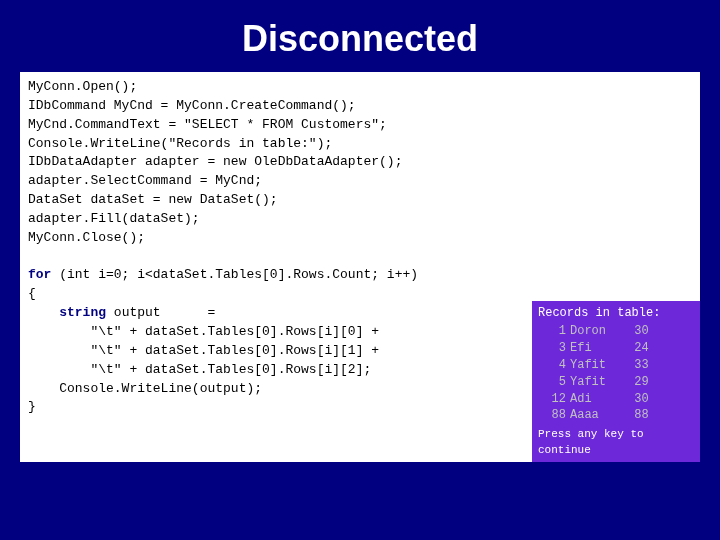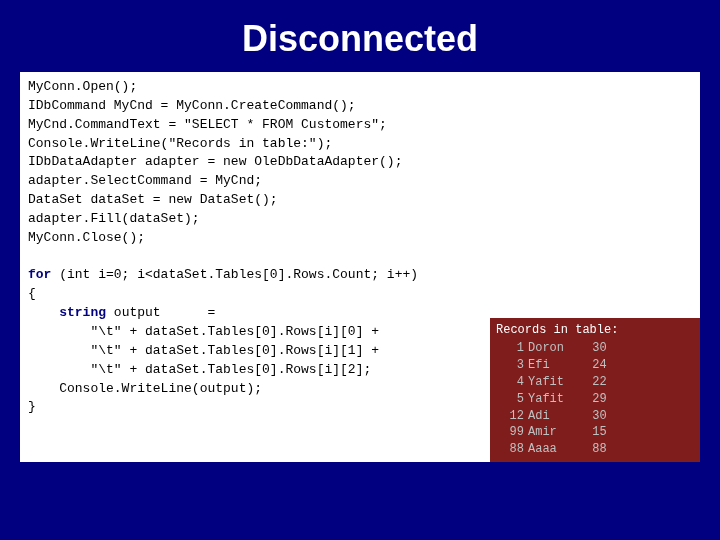--- a/index.html
+++ b/index.html
@@ -48,22 +48,22 @@
 
     .keyword {
       color: #000080;
       font-weight: bold;
     }
 
     #console-box {
       position: absolute;
       right: 0;
       bottom: 0;
-      width: 210px;
-      background: #7f1d1d;
+      width: 168px;
+      background: #6d28d9;
       color: #c0c0c0;
       font-size: 12px;
       font-family: 'Courier New', Courier, monospace;
       padding: 4px 6px;
       line-height: 1.4;
     }
 
     #console-box .console-header {
       color: white;
       margin-bottom: 2px;
@@ -133,37 +133,33 @@
         <span class="col-val">30</span>
       </div>
       <div class="record-row">
         <span class="col-id">3</span>
         <span class="col-name">Efi</span>
         <span class="col-val">24</span>
       </div>
       <div class="record-row">
         <span class="col-id">4</span>
         <span class="col-name">Yafit</span>
-        <span class="col-val">22</span>
+        <span class="col-val">33</span>
       </div>
       <div class="record-row">
         <span class="col-id">5</span>
         <span class="col-name">Yafit</span>
         <span class="col-val">29</span>
       </div>
       <div class="record-row">
         <span class="col-id">12</span>
         <span class="col-name">Adi</span>
         <span class="col-val">30</span>
       </div>
       <div class="record-row">
-        <span class="col-id">99</span>
-        <span class="col-name">Amir</span>
-        <span class="col-val">15</span>
-      </div>
-      <div class="record-row">
         <span class="col-id">88</span>
         <span class="col-name">Aaaa</span>
         <span class="col-val">88</span>
       </div>
     </div>
+    <div id="press-any-key">Press any key to continue</div>
   </div>
 </div>
 
 </body></html>

